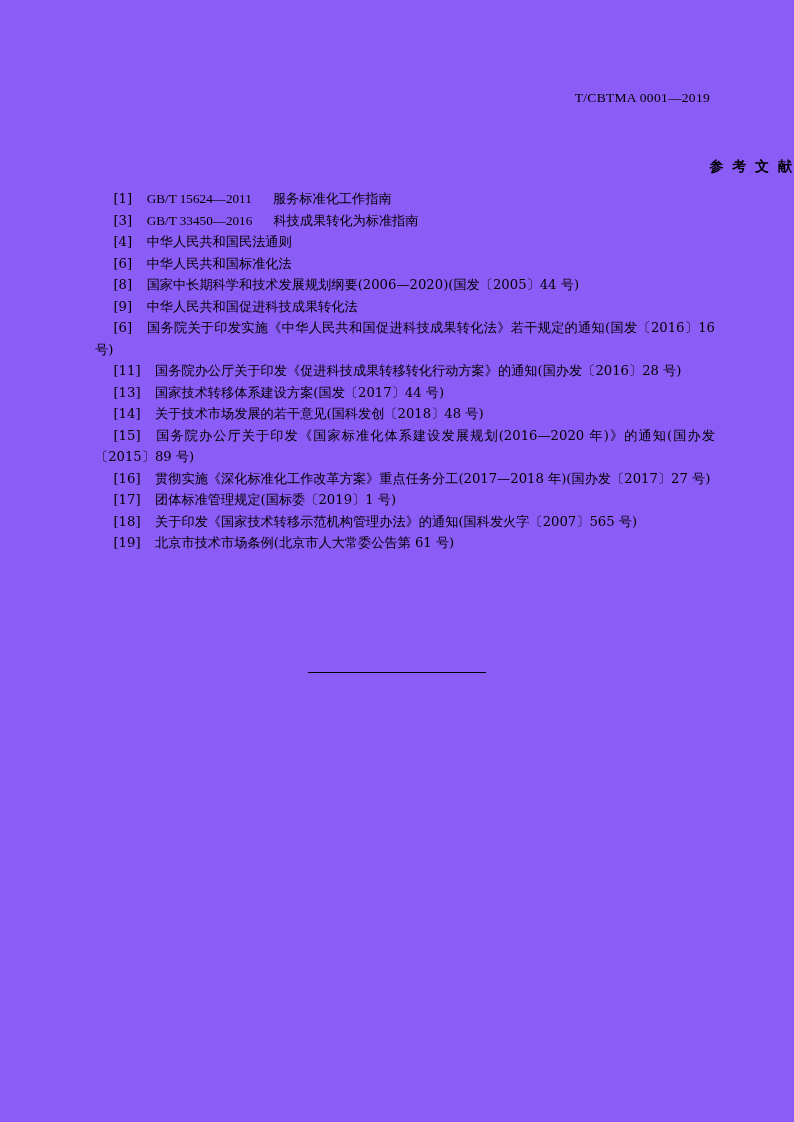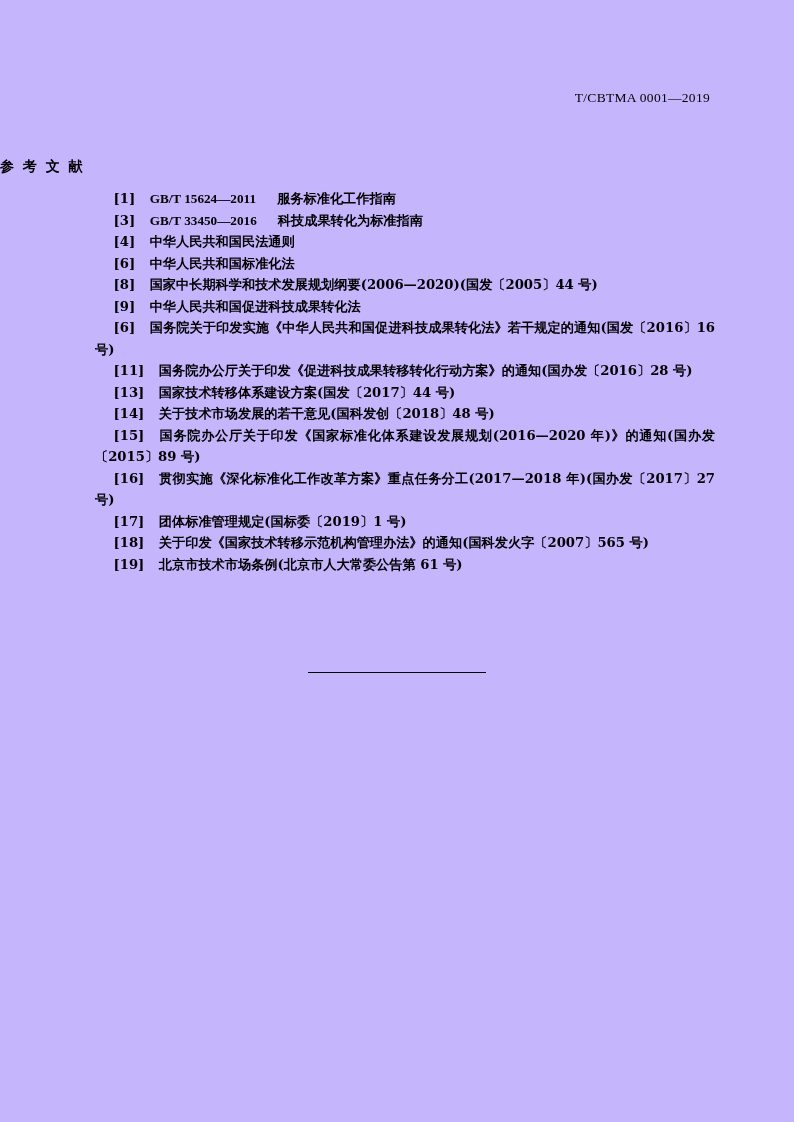--- a/index.html
+++ b/index.html
@@ -8,49 +8,48 @@
     background: #ffffff;
   }
   body {
     font-family: "DejaVu Serif", "Liberation Serif", serif;
     color: #000000;
   }
   .page {
     position: relative;
     width: 794px;
     height: 1122px;
-    background: #c4b5fd;
+    background: #8b5cf6;
     overflow: hidden;
     box-sizing: border-box;
   }
   .header {
     position: absolute;
     top: 90px;
     right: 84px;
     font-family: "Liberation Serif", "DejaVu Serif", serif;
     font-size: 13.5px;
     letter-spacing: 0.3px;
     white-space: nowrap;
   }
   .doc-title {
     position: absolute;
     top: 158px;
     left: 0;
     width: 794px;
-    text-align: left;
+    text-align: right;
     font-size: 14px;
     font-weight: bold;
     letter-spacing: 2px;
   }
   .refs {
     position: absolute;
     top: 188px;
     left: 95px;
     width: 620px;
-    font-weight: bold;
   }
   .ref {
     font-size: 13.2px;
     line-height: 1.63;
     text-align: justify;
     text-indent: 1.4em;
     margin: 0;
     padding: 0;
   }
   .ref .num {

